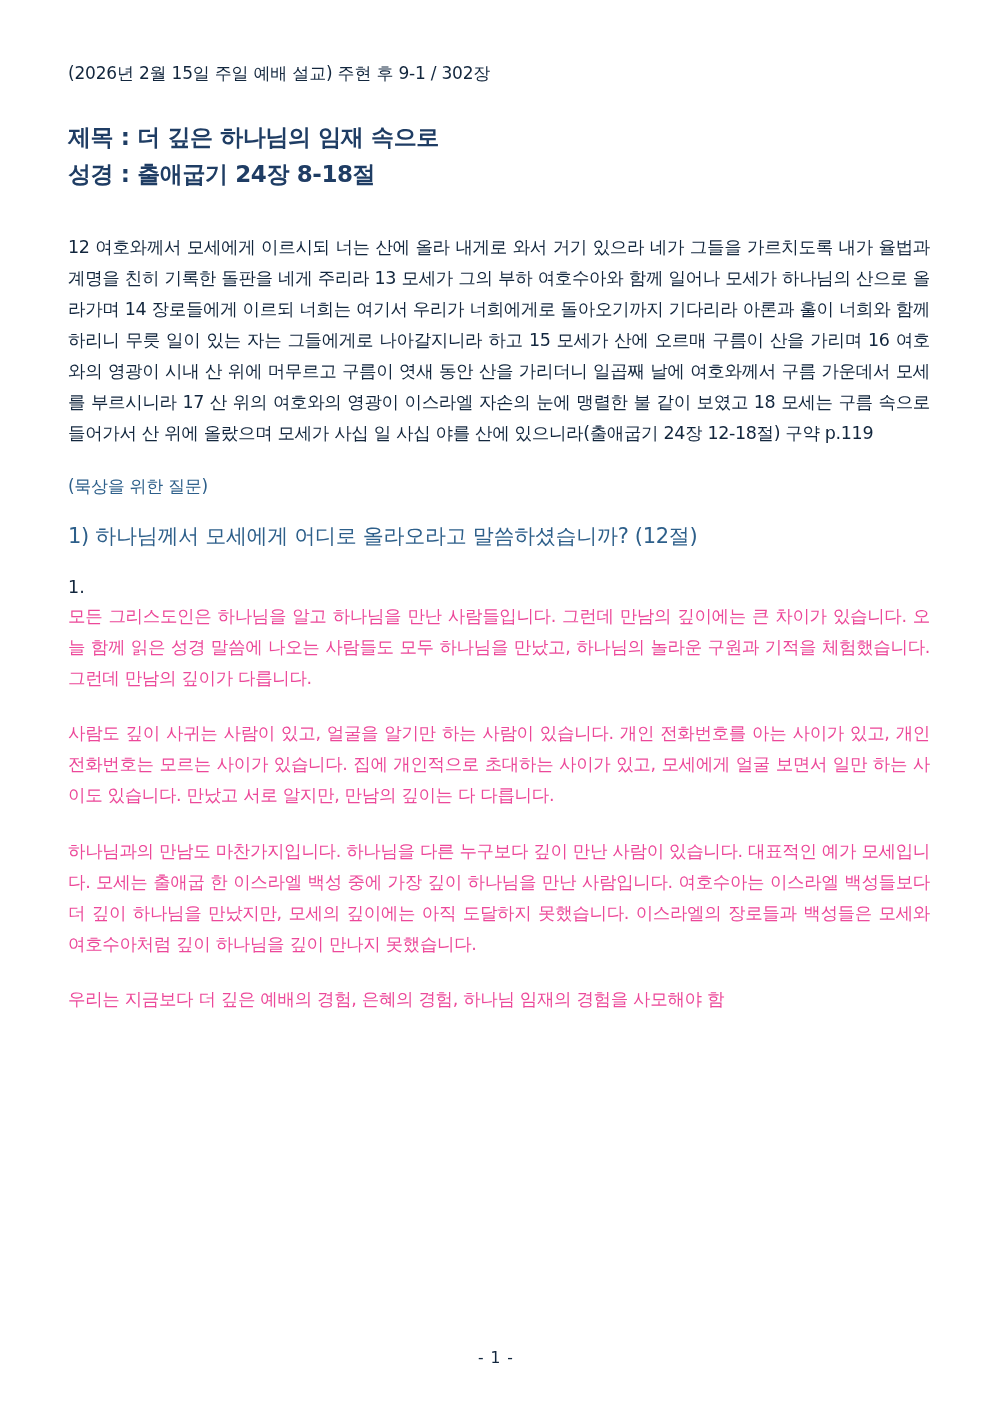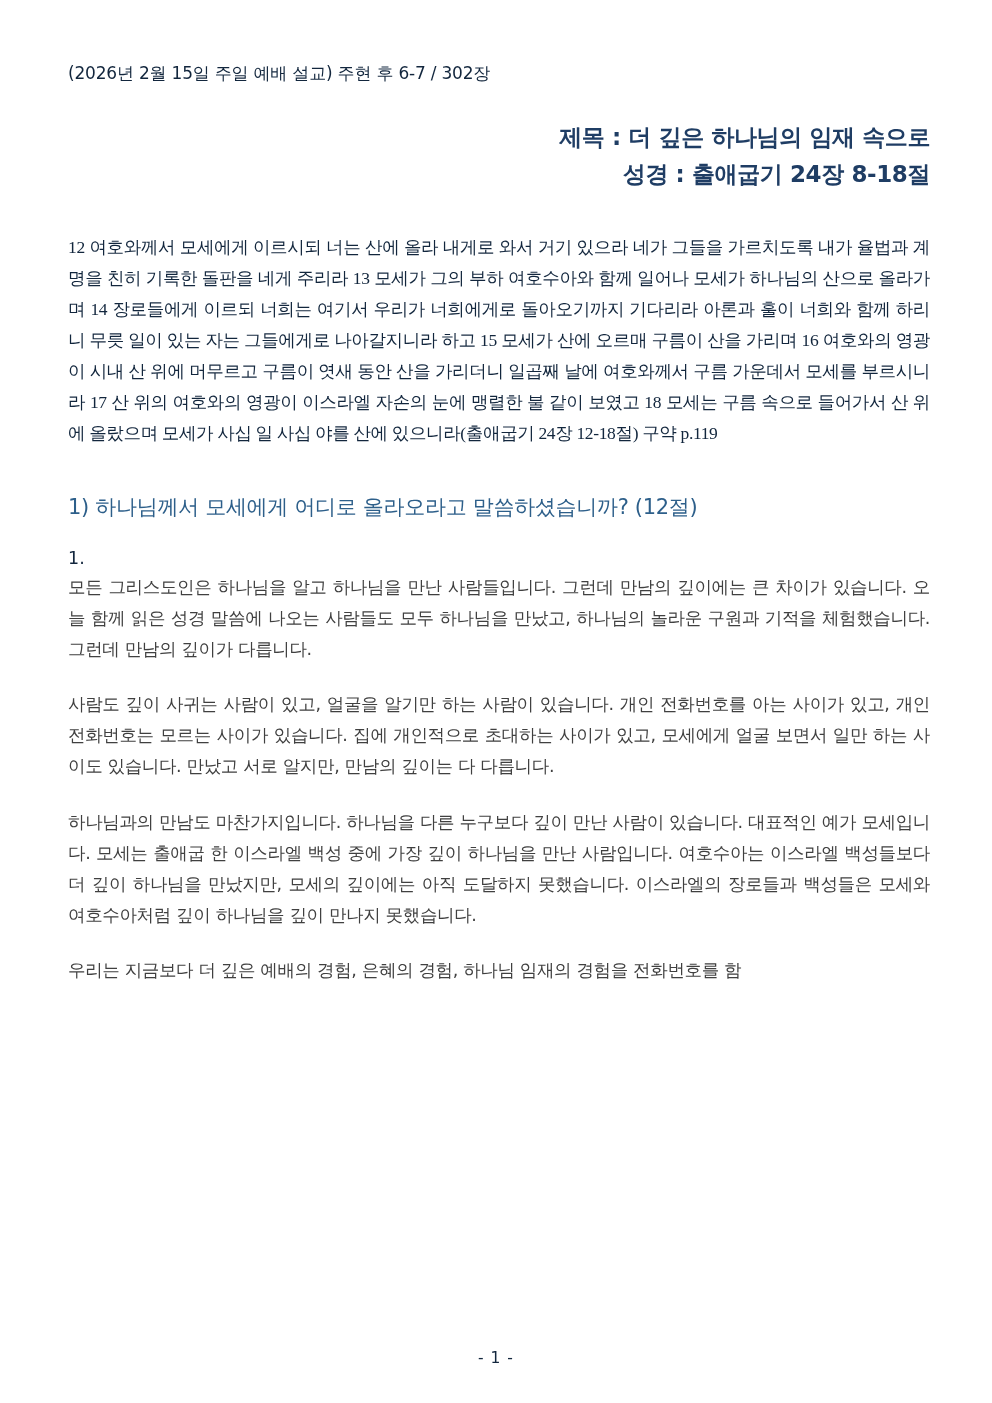--- a/index.html
+++ b/index.html
@@ -31,31 +31,29 @@
   }
   .title-block {
     margin-bottom: 38px;
   }
   .title-line {
     font-size: 23px;
     font-weight: bold;
     color: #1f3d64;
     letter-spacing: -0.4px;
     line-height: 1.62;
-    text-align: right;
   }
   .scripture {
     font-size: 17.5px;
     color: #12263d;
     line-height: 1.78;
     text-align: justify;
     text-justify: inter-character;
     letter-spacing: -0.35px;
-    margin-bottom: 44px;
-    font-family: Liberation Serif, serif;
+    margin-bottom: 26px;
   }
   .scripture .ref {
     white-space: nowrap;
   }
   .meditation-head {
     font-size: 17px;
     color: #2d5f8a;
     letter-spacing: -0.3px;
     margin-bottom: 24px;
   }
@@ -65,21 +63,21 @@
     letter-spacing: -0.3px;
     margin-bottom: 24px;
   }
   .section-number {
     font-size: 17.5px;
     color: #12263d;
     line-height: 1.5;
   }
   .body-par {
     font-size: 17.5px;
-    color: #404040;
+    color: #ec4899;
     line-height: 1.78;
     text-align: justify;
     text-justify: inter-character;
     letter-spacing: -0.35px;
     margin: 0 0 24px 0;
   }
   .body-par.first {
     margin-top: 0;
   }
   .page-number {
@@ -92,41 +90,42 @@
     color: #12263d;
     letter-spacing: 1px;
   }
 </style>
 </head>
 <body>
 
 <div class="page">
   <div class="content">
 
-    <div class="doc-header">(2026년 2월 15일 주일 예배 설교) 주현 후 6-7 / 302장</div>
+    <div class="doc-header">(2026년 2월 15일 주일 예배 설교) 주현 후 9-1 / 302장</div>
 
     <div class="title-block">
       <div class="title-line">제목 : 더 깊은 하나님의 임재 속으로</div>
       <div class="title-line">성경 : 출애굽기 24장 8-18절</div>
     </div>
 
     <div class="scripture">
       <span>12 여호와께서 모세에게 이르시되 너는 산에 올라 내게로 와서 거기 있으라 네가 그들을 가르치도록 내가 율법과 계명을 친히 기록한 돌판을 네게 주리라 13 모세가 그의 부하 여호수아와 함께 일어나 모세가 하나님의 산으로 올라가며 14 장로들에게 이르되 너희는 여기서 우리가 너희에게로 돌아오기까지 기다리라 아론과 훌이 너희와 함께 하리니 무릇 일이 있는 자는 그들에게로 나아갈지니라 하고 15 모세가 산에 오르매 구름이 산을 가리며 16 여호와의 영광이 시내 산 위에 머무르고 구름이 엿새 동안 산을 가리더니 일곱째 날에 여호와께서 구름 가운데서 모세를 부르시니라 17 산 위의 여호와의 영광이 이스라엘 자손의 눈에 맹렬한 불 같이 보였고 18 모세는 구름 속으로 들어가서 산 위에 올랐으며 모세가 사십 일 사십 야를 산에 있으니라</span><span class="ref">(출애굽기 24장 12-18절) 구약 p.119</span>
     </div>
 
+    <div class="meditation-head">(묵상을 위한 질문)</div>
 
     <div class="question">1) 하나님께서 모세에게 어디로 올라오라고 말씀하셨습니까? (12절)</div>
 
 
     <div class="section-number">1.</div>
 
     <p class="body-par first">모든 그리스도인은 하나님을 알고 하나님을 만난 사람들입니다. 그런데 만남의 깊이에는 큰 차이가 있습니다. 오늘 함께 읽은 성경 말씀에 나오는 사람들도 모두 하나님을 만났고, 하나님의 놀라운 구원과 기적을 체험했습니다. 그런데 만남의 깊이가 다릅니다.</p>
 
     <p class="body-par">사람도 깊이 사귀는 사람이 있고, 얼굴을 알기만 하는 사람이 있습니다. 개인 전화번호를 아는 사이가 있고, 개인 전화번호는 모르는 사이가 있습니다. 집에 개인적으로 초대하는 사이가 있고, 모세에게 얼굴 보면서 일만 하는 사이도 있습니다. 만났고 서로 알지만, 만남의 깊이는 다 다릅니다.</p>
 
     <p class="body-par">하나님과의 만남도 마찬가지입니다. 하나님을 다른 누구보다 깊이 만난 사람이 있습니다. 대표적인 예가 모세입니다. 모세는 출애굽 한 이스라엘 백성 중에 가장 깊이 하나님을 만난 사람입니다. 여호수아는 이스라엘 백성들보다 더 깊이 하나님을 만났지만, 모세의 깊이에는 아직 도달하지 못했습니다. 이스라엘의 장로들과 백성들은 모세와 여호수아처럼 깊이 하나님을 깊이 만나지 못했습니다.</p>
 
-    <p class="body-par">우리는 지금보다 더 깊은 예배의 경험, 은혜의 경험, 하나님 임재의 경험을 전화번호를 함</p>
+    <p class="body-par">우리는 지금보다 더 깊은 예배의 경험, 은혜의 경험, 하나님 임재의 경험을 사모해야 함</p>
 
   </div>
 
   <div class="page-number">- 1 -</div>
 </div>
 
 </body></html>

